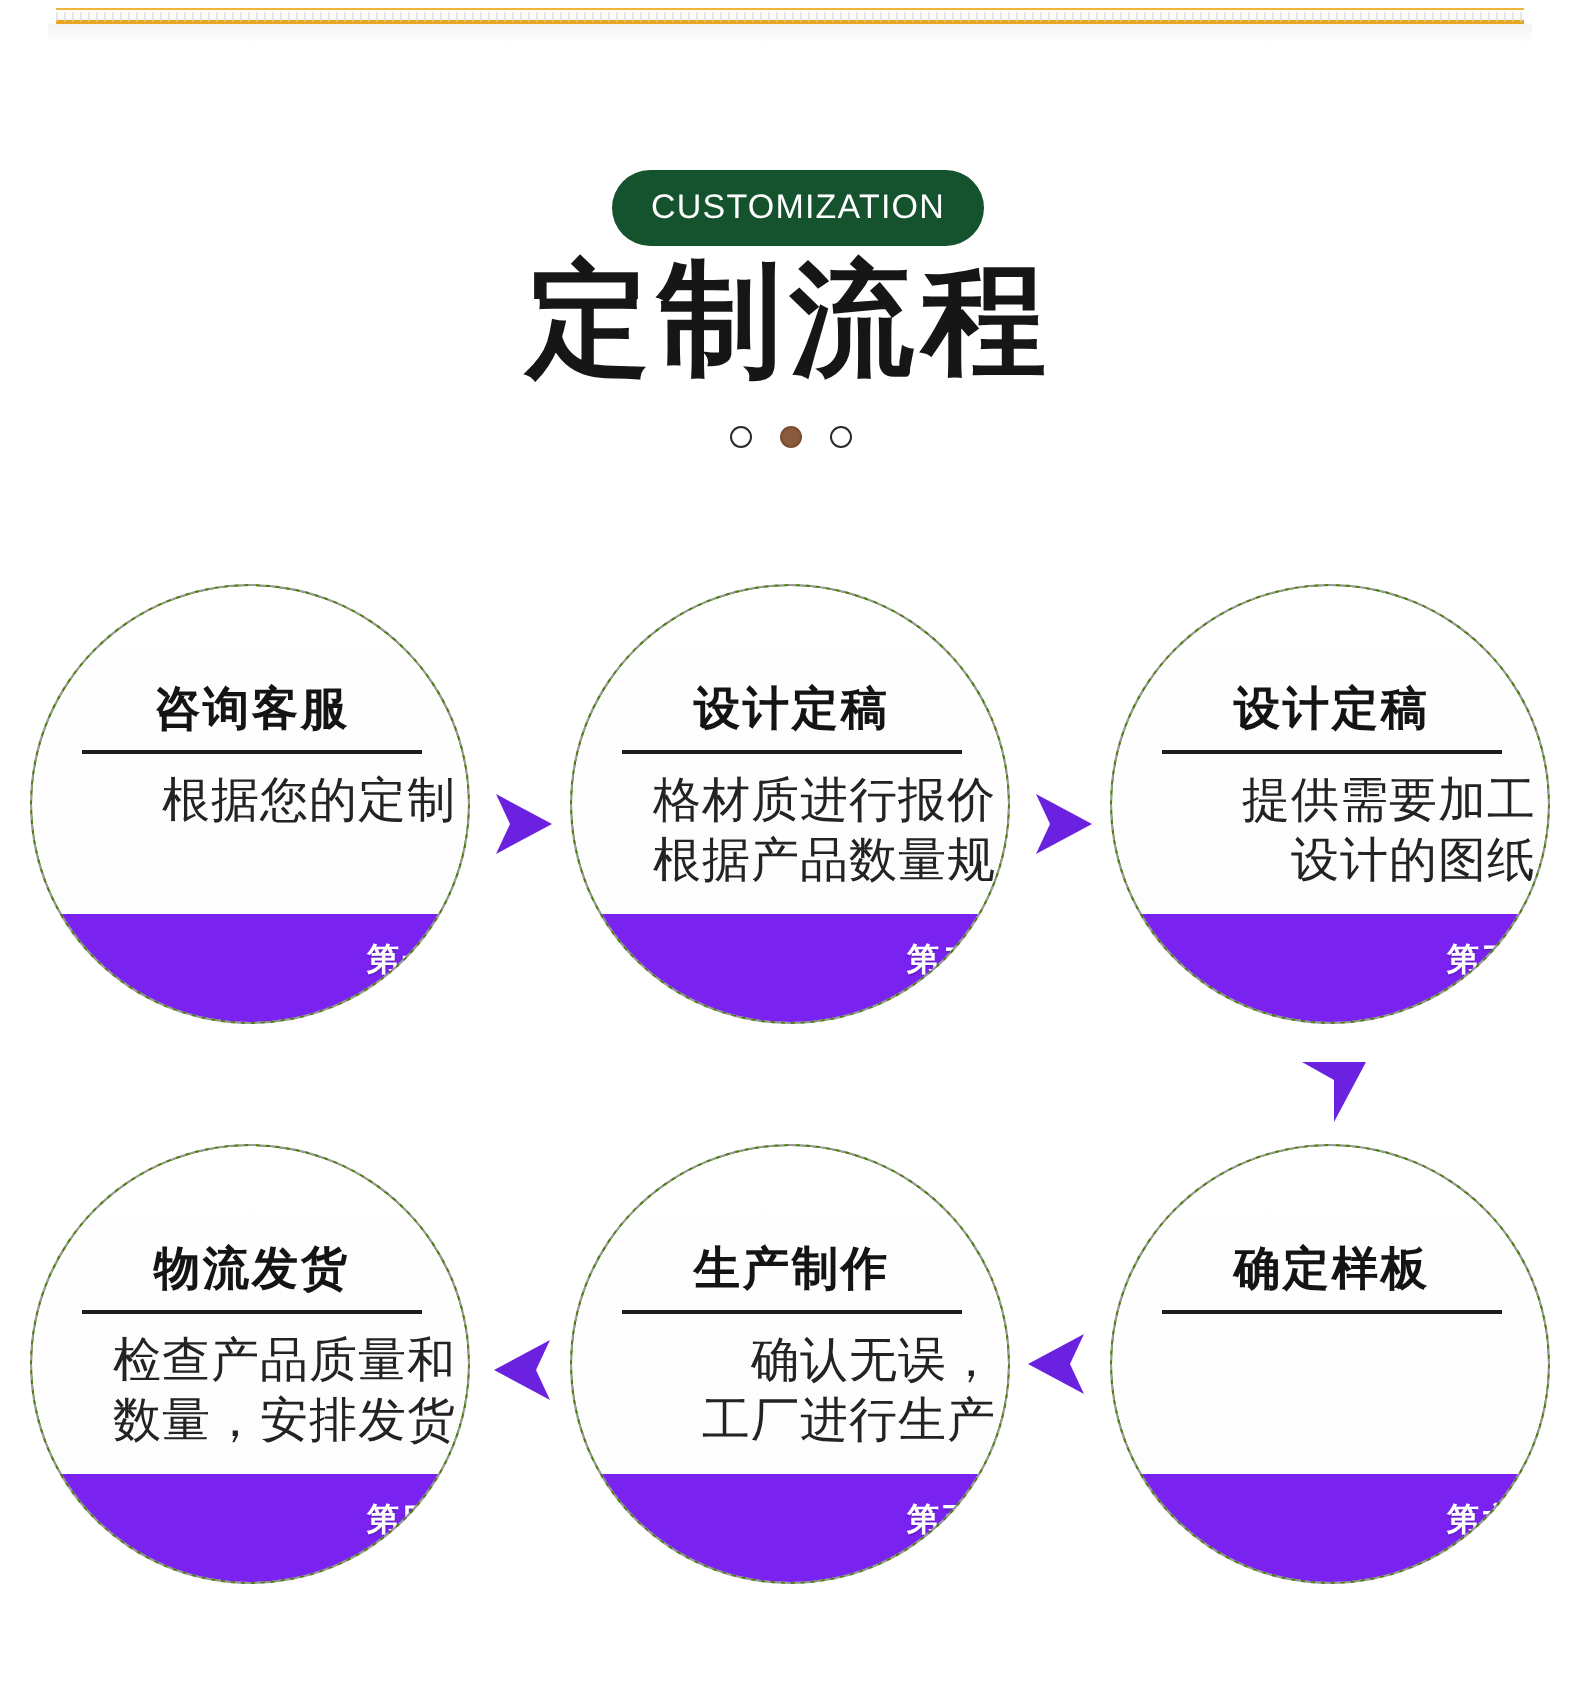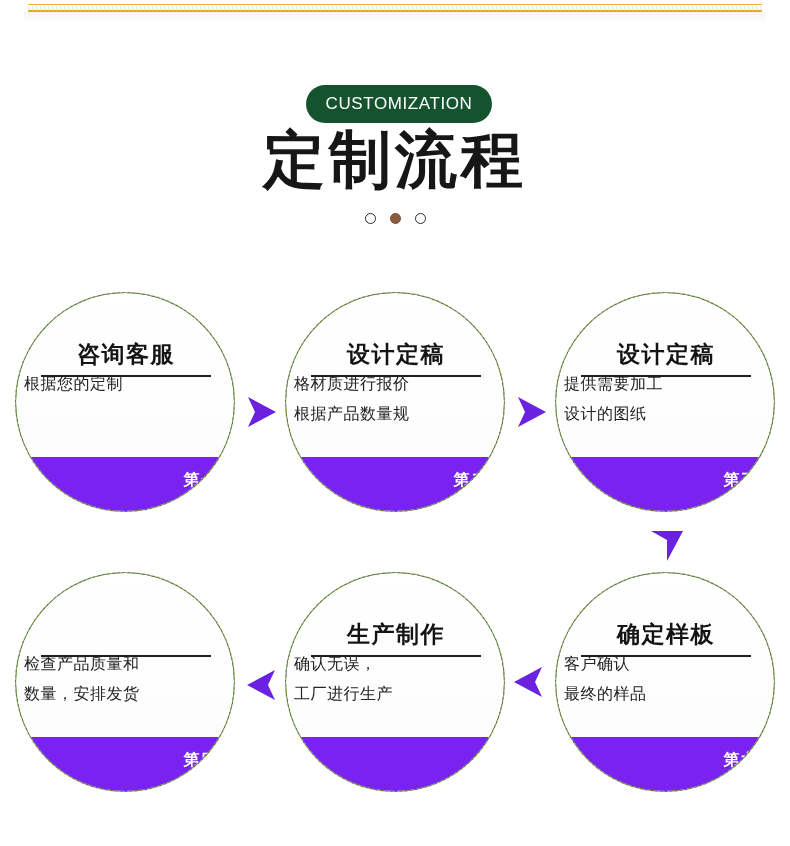--- a/index.html
+++ b/index.html
@@ -70,22 +70,22 @@
   }
   .node-title{
     position:absolute;left:0;top:46px;width:220px;text-align:center;
     font-size:23px;font-weight:bold;color:#141414;letter-spacing:1.5px;
     font-family:"DejaVu Sans","Liberation Sans",sans-serif;
   }
   .node-rule{
     position:absolute;left:25px;top:82px;width:170px;height:2px;background:#1d1d1d;
   }
   .node-desc{
-    position:absolute;left:8px;top:76px;width:204px;text-align:left;
-    font-size:16px;color:#232323;line-height:30px;letter-spacing:.5px;
+    position:absolute;left:8px;top:92px;width:204px;text-align:right;
+    font-size:24px;color:#232323;line-height:30px;letter-spacing:.5px;
     font-family:"DejaVu Sans","Liberation Sans",sans-serif;
   }
   .node-foot{
     position:absolute;left:0;bottom:0;width:220px;height:54px;
     background:#7a23f0;
   }
   .node-step{
     position:absolute;left:0;bottom:0;width:220px;height:54px;
     color:#ffffff;font-size:16px;font-weight:bold;letter-spacing:1.5px;
     text-align:right;line-height:46px;
@@ -151,50 +151,48 @@
           <div>提供需要加工</div>
           <div>设计的图纸</div>
         </div>
         <div class="node-step">第三步</div>
       </div>
     </div>
 
     <div class="node" style="left:15px;top:572px;">
       <div class="node-inner">
         <div class="node-foot"></div>
+        <div class="node-title">物流发货</div>
         <div class="node-rule"></div>
         <div class="node-desc">
           <div>检查产品质量和</div>
           <div>数量，安排发货</div>
         </div>
         <div class="node-step">第四步</div>
       </div>
     </div>
 
     <div class="node" style="left:285px;top:572px;">
       <div class="node-inner">
         <div class="node-foot"></div>
         <div class="node-title">生产制作</div>
         <div class="node-rule"></div>
         <div class="node-desc">
           <div>确认无误，</div>
           <div>工厂进行生产</div>
         </div>
+        <div class="node-step">第五步</div>
       </div>
     </div>
 
     <div class="node" style="left:555px;top:572px;">
       <div class="node-inner">
         <div class="node-foot"></div>
         <div class="node-title">确定样板</div>
         <div class="node-rule"></div>
-        <div class="node-desc">
-          <div>客户确认</div>
-          <div>最终的样品</div>
-        </div>
         <div class="node-step">第六步</div>
       </div>
     </div>
 
     <div class="arrow" style="left:244px;top:395px;">
       <svg viewBox="0 0 36 34">
           <path d="M4 2 L32 17 L4 32 L11 17 Z" fill="#6a22e0"></path>
         </svg>
     </div>
     <div class="arrow" style="left:514px;top:395px;">

